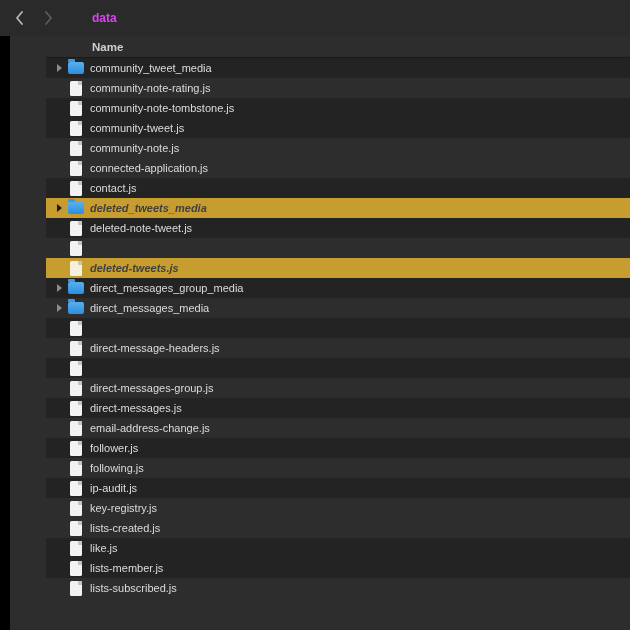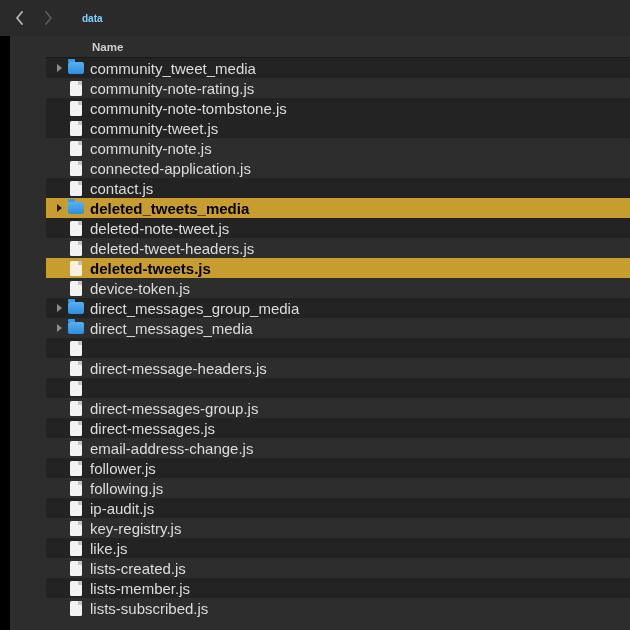--- a/index.html
+++ b/index.html
@@ -24,24 +24,24 @@
     width: 24px;
     height: 24px;
     display: flex;
     align-items: center;
     justify-content: center;
     color: #b8b8b8;
     margin-right: 4px;
   }
   .nav-arrow.disabled { color: #5a5a5a; }
   .path-title {
-    margin-left: 18px;
+    margin-left: 28px;
     font-weight: 700;
-    color: #7dd3fc;
-    font-size: 10px;
+    color: #d946ef;
+    font-size: 12px;
   }
   .main {
     display: flex;
     height: calc(100% - 36px);
   }
   .gutter {
     width: 10px;
     background:#000;
     flex: 0 0 10px;
   }
@@ -69,21 +69,21 @@
   .row {
     height: 20px;
     display: flex;
     align-items: center;
     padding-left: 8px;
     position: relative;
   }
   .row.stripe-odd  { background: #232323; }
   .row.stripe-even { background: #2d2d2d; }
   .row.selected { background: #c89d30; }
-  .row.selected .fname { color: #000000; font-weight:600; }
+  .row.selected .fname { color: #404040; font-weight:600;font-style:italic; }
   .disclosure {
     width: 10px;
     height: 10px;
     margin-right: 4px;
     display:flex;
     align-items:center;
     justify-content:center;
     color:#8c8c8c;
     font-size: 9px;
   }
@@ -121,21 +121,21 @@
   .file-glyph::before{
     content:"";
     position:absolute;
     top:0; right:0;
     width:4px; height:4px;
     background:#c4c4c4;
     border-bottom-left-radius:1px;
   }
   .row.selected .file-glyph { background:#f7f0df; }
   .fname {
-    font-size: 15px;
+    font-size: 11px;
     color:#dcdcdc;
     white-space: nowrap;
   }
 </style>
 </head>
 <body>
 
 <div class="topbar">
   <div class="nav-arrow">
     <svg width="10" height="14" viewBox="0 0 10 14">
@@ -226,35 +226,27 @@
           <span class="icon">
             <span class="file-glyph"></span>
           </span>
           <span class="fname">deleted-note-tweet.js</span>
         </div>
         <div class="row stripe-even">
           <span class="disclosure empty"></span>
           <span class="icon">
             <span class="file-glyph"></span>
           </span>
-          <span class="fname">deleted-tweet-headers.js</span>
         </div>
         <div class="row stripe-odd selected">
           <span class="disclosure empty"></span>
           <span class="icon">
             <span class="file-glyph"></span>
           </span>
           <span class="fname">deleted-tweets.js</span>
-        </div>
-        <div class="row stripe-even">
-          <span class="disclosure empty"></span>
-          <span class="icon">
-            <span class="file-glyph"></span>
-          </span>
-          <span class="fname">device-token.js</span>
         </div>
         <div class="row stripe-odd">
           <span class="disclosure">
             <svg width="8" height="8" viewBox="0 0 8 8">
               <path d="M2 0 L7 4 L2 8 Z" fill="currentColor"></path>
             </svg>
           </span>
           <span class="icon">
             <span class="folder-glyph"></span>
           </span>
@@ -332,33 +324,33 @@
           </span>
           <span class="fname">ip-audit.js</span>
         </div>
         <div class="row stripe-even">
           <span class="disclosure empty"></span>
           <span class="icon">
             <span class="file-glyph"></span>
           </span>
           <span class="fname">key-registry.js</span>
         </div>
+        <div class="row stripe-even">
+          <span class="disclosure empty"></span>
+          <span class="icon">
+            <span class="file-glyph"></span>
+          </span>
+          <span class="fname">lists-created.js</span>
+        </div>
         <div class="row stripe-odd">
           <span class="disclosure empty"></span>
           <span class="icon">
             <span class="file-glyph"></span>
           </span>
           <span class="fname">like.js</span>
-        </div>
-        <div class="row stripe-even">
-          <span class="disclosure empty"></span>
-          <span class="icon">
-            <span class="file-glyph"></span>
-          </span>
-          <span class="fname">lists-created.js</span>
         </div>
         <div class="row stripe-odd">
           <span class="disclosure empty"></span>
           <span class="icon">
             <span class="file-glyph"></span>
           </span>
           <span class="fname">lists-member.js</span>
         </div>
         <div class="row stripe-even">
           <span class="disclosure empty"></span>

